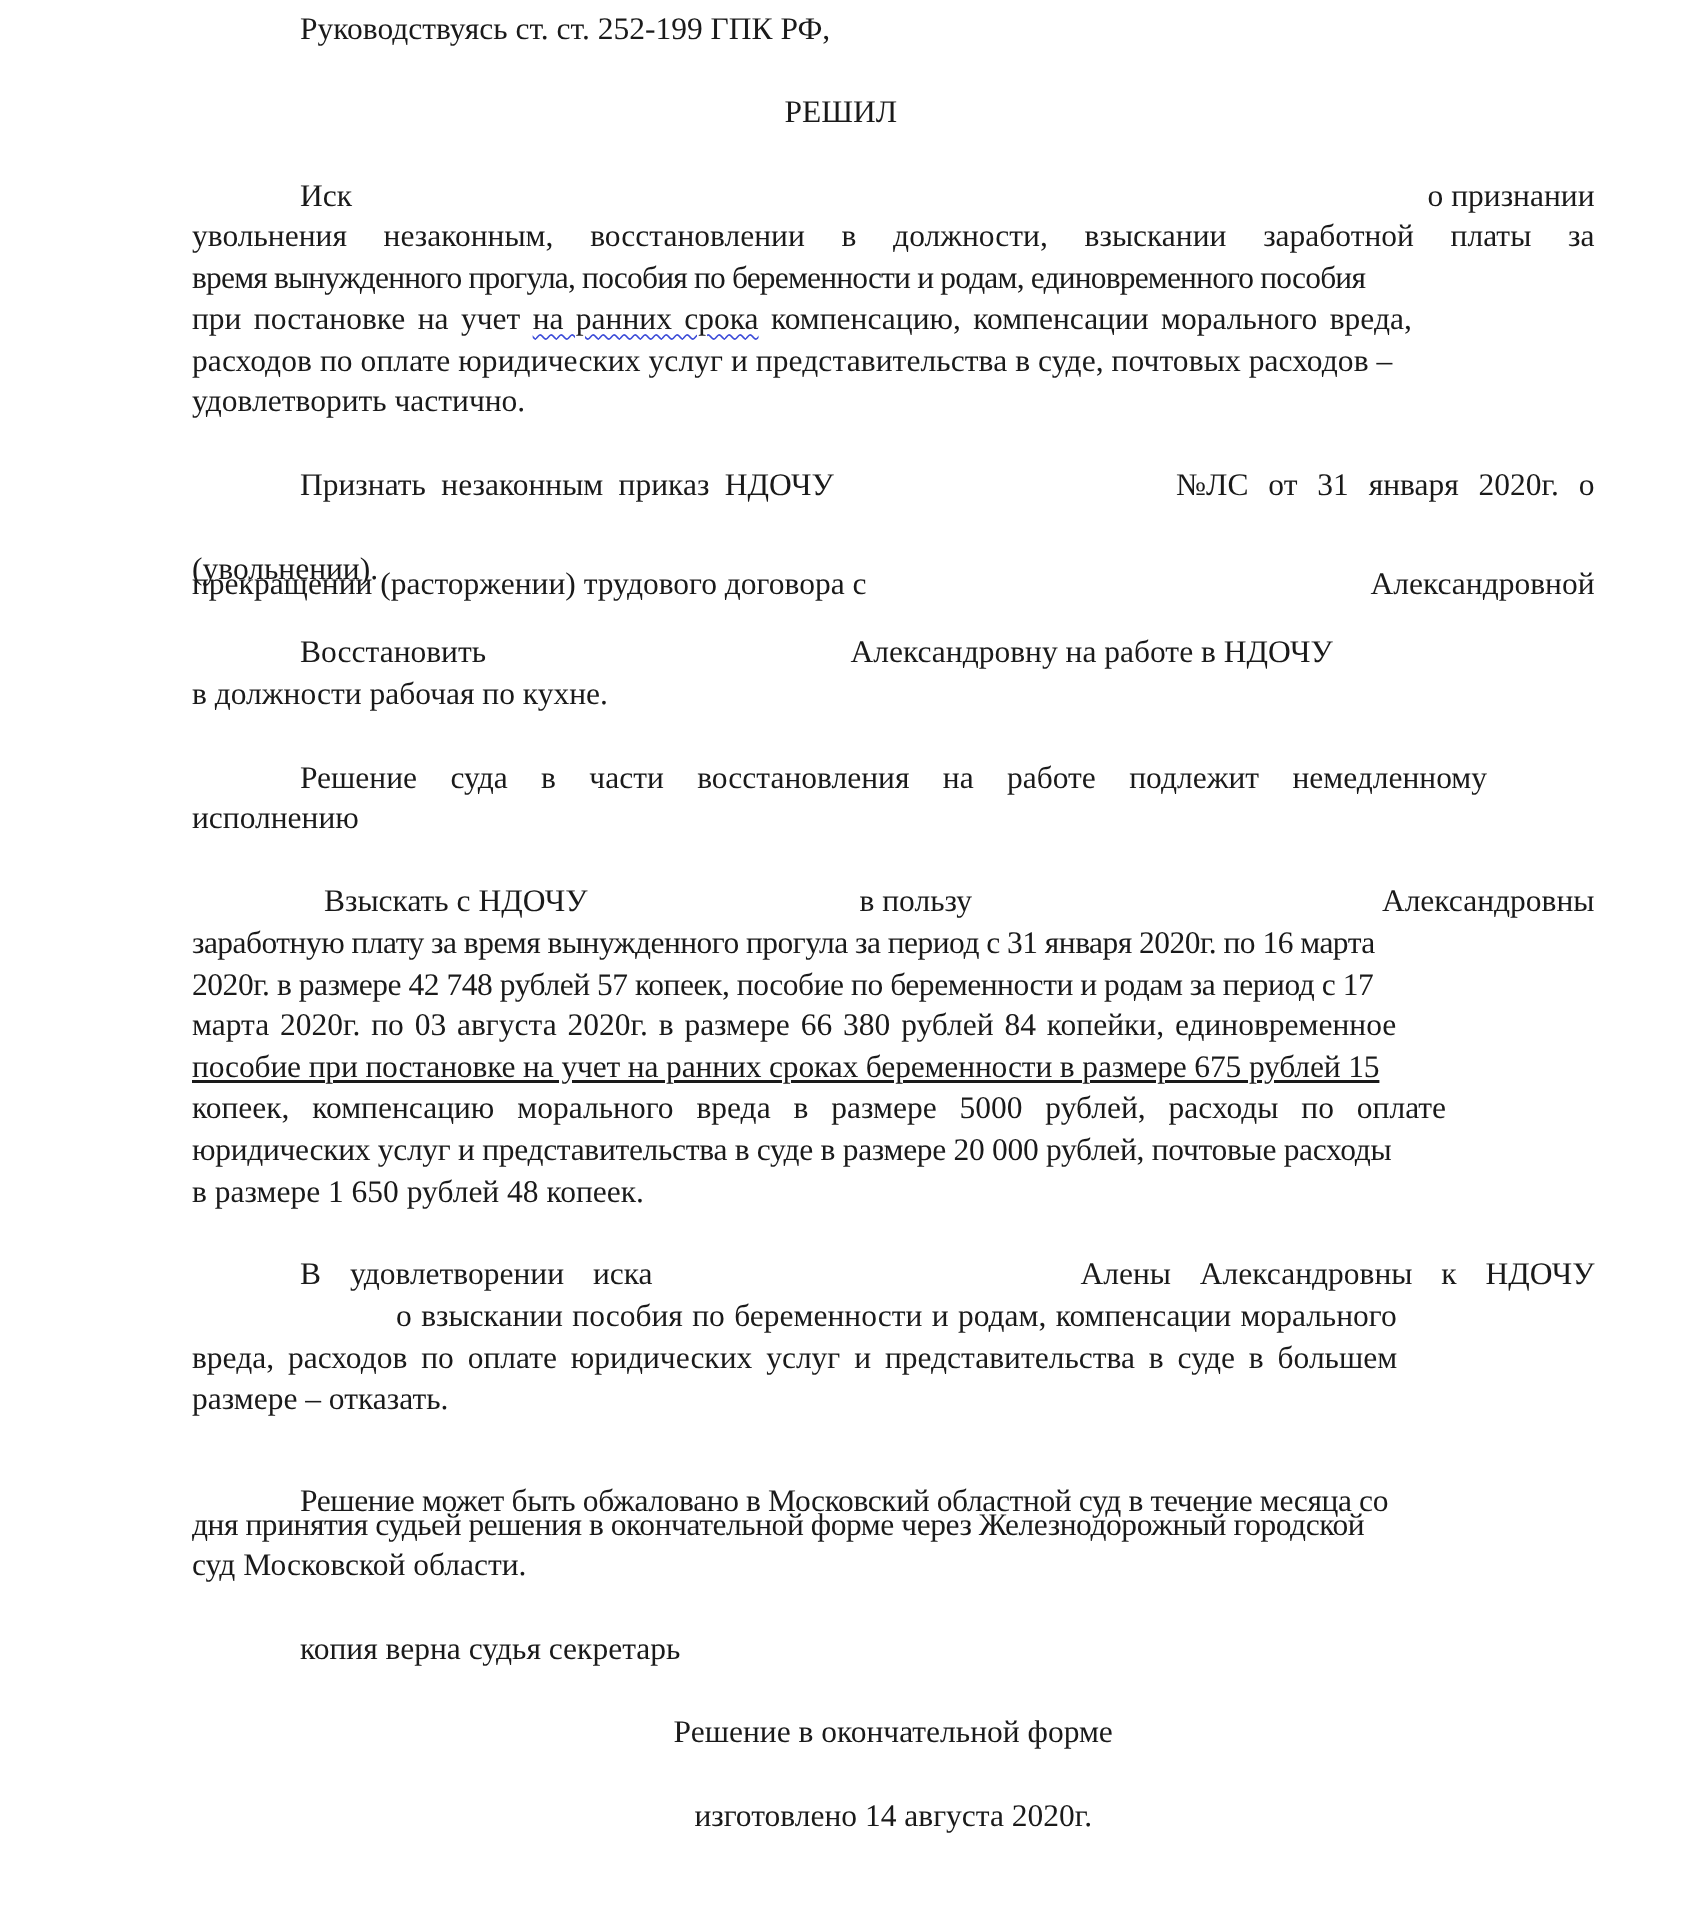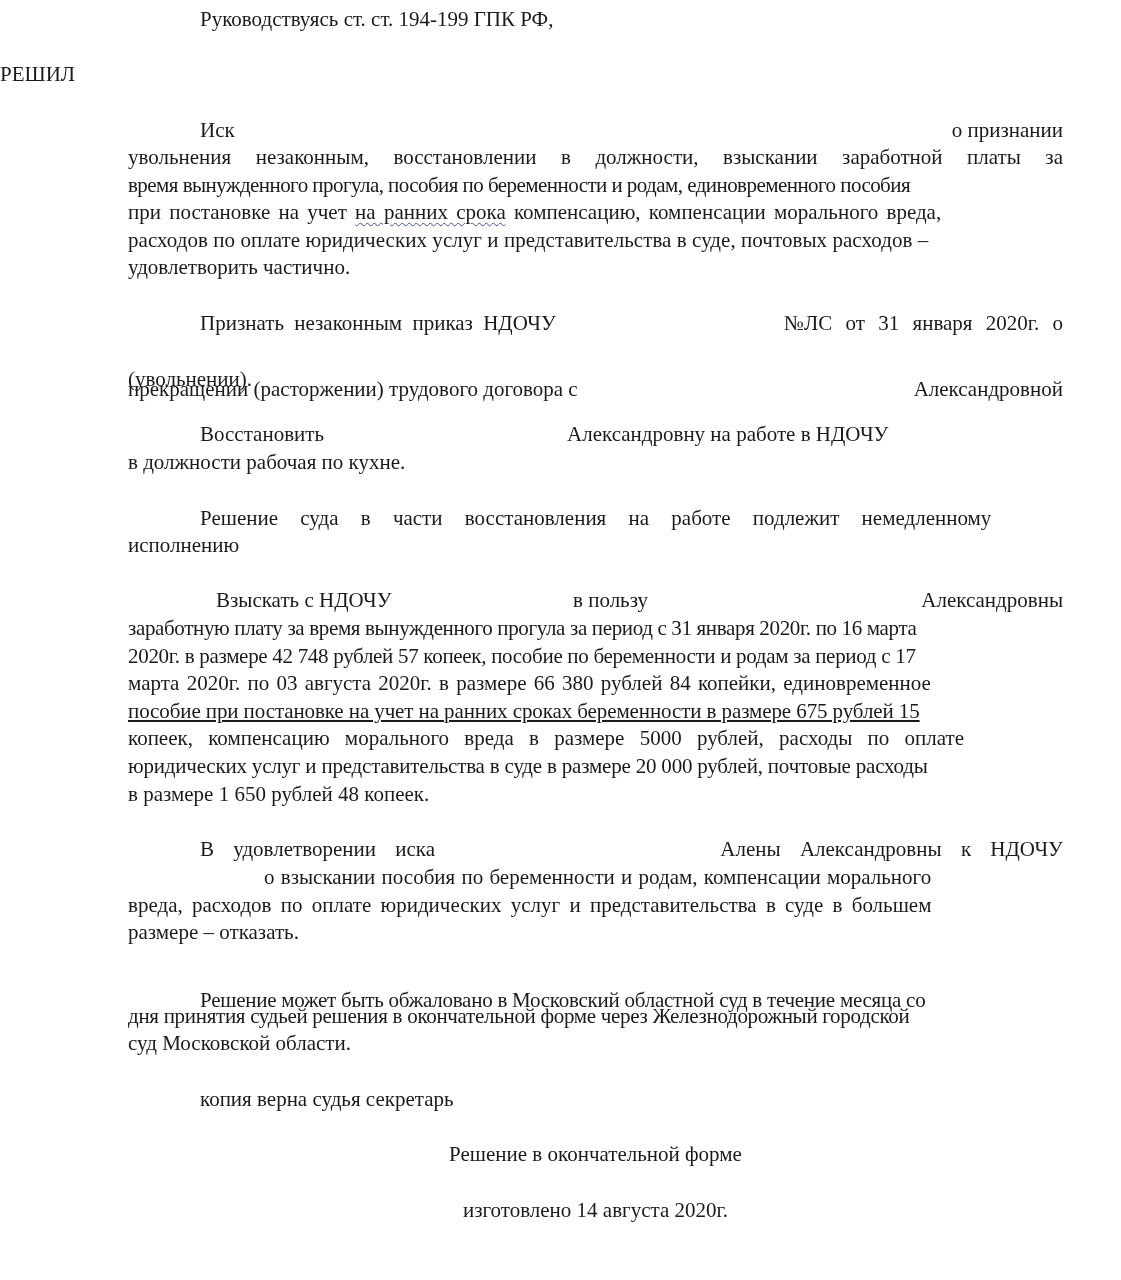--- a/index.html
+++ b/index.html
@@ -7,35 +7,35 @@
   .doc {
     position: absolute; left: 0; top: 0; width: 1121px; height: 1280px;
     font-family: "Liberation Serif", "DejaVu Serif", serif;
     font-size: 21px; color: #1a1a1a;
   }
   .ln {
     position: absolute; left: 128px; width: 935px; white-space: nowrap;
     line-height: 27px; height: 27px;
   }
   .ind { left: 200px; width: 863px; }
-  .center { text-align: left; left: 0; width: 1121px; }
+  .center { text-align: center; left: 0; width: 1121px; }
   .right { text-align: center; }
   .squiggle {
     text-decoration: underline wavy #3b4bd8;
     text-decoration-thickness: 1px;
     text-underline-offset: 3px;
   }
   .flex { display: flex; justify-content: space-between; }
 </style>
 </head>
 <body>
 
 <div class="doc">
 
-  <div class="ln ind" style="top:6px;">Руководствуясь ст. ст. 194-199 ГПК РФ,</div>
+  <div class="ln ind" style="top:6px;">Руководствуясь ст. ст. 252-199 ГПК РФ,</div>
 
   <div class="ln center" style="top:61px;">РЕШИЛ</div>
 
   <div>
     <div class="ln ind" style="top:117px;">
       <span style="position:absolute;left:0;">Иск</span>
       <span style="position:absolute;right:0;">о признании</span>
     </div>
     <div class="ln flex" style="top:144px;">
         <span>увольнения</span>

